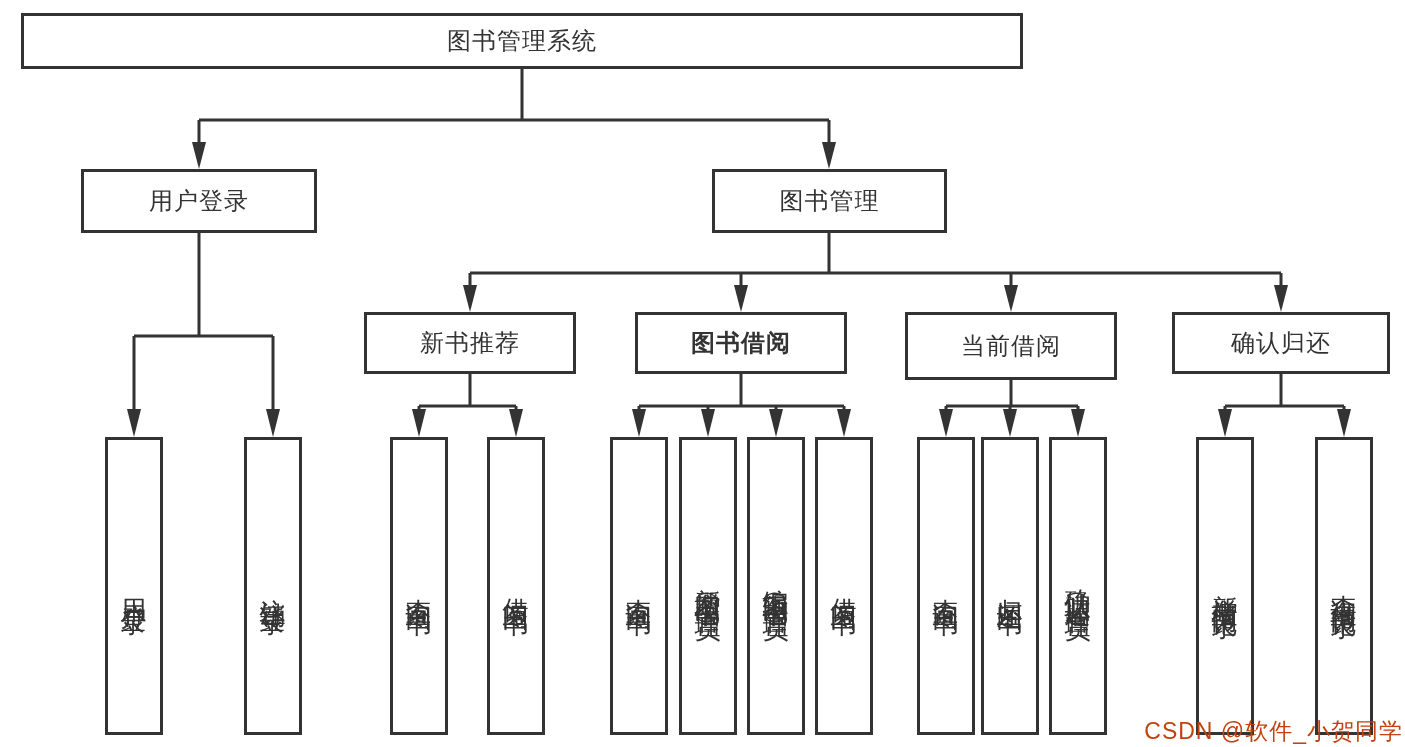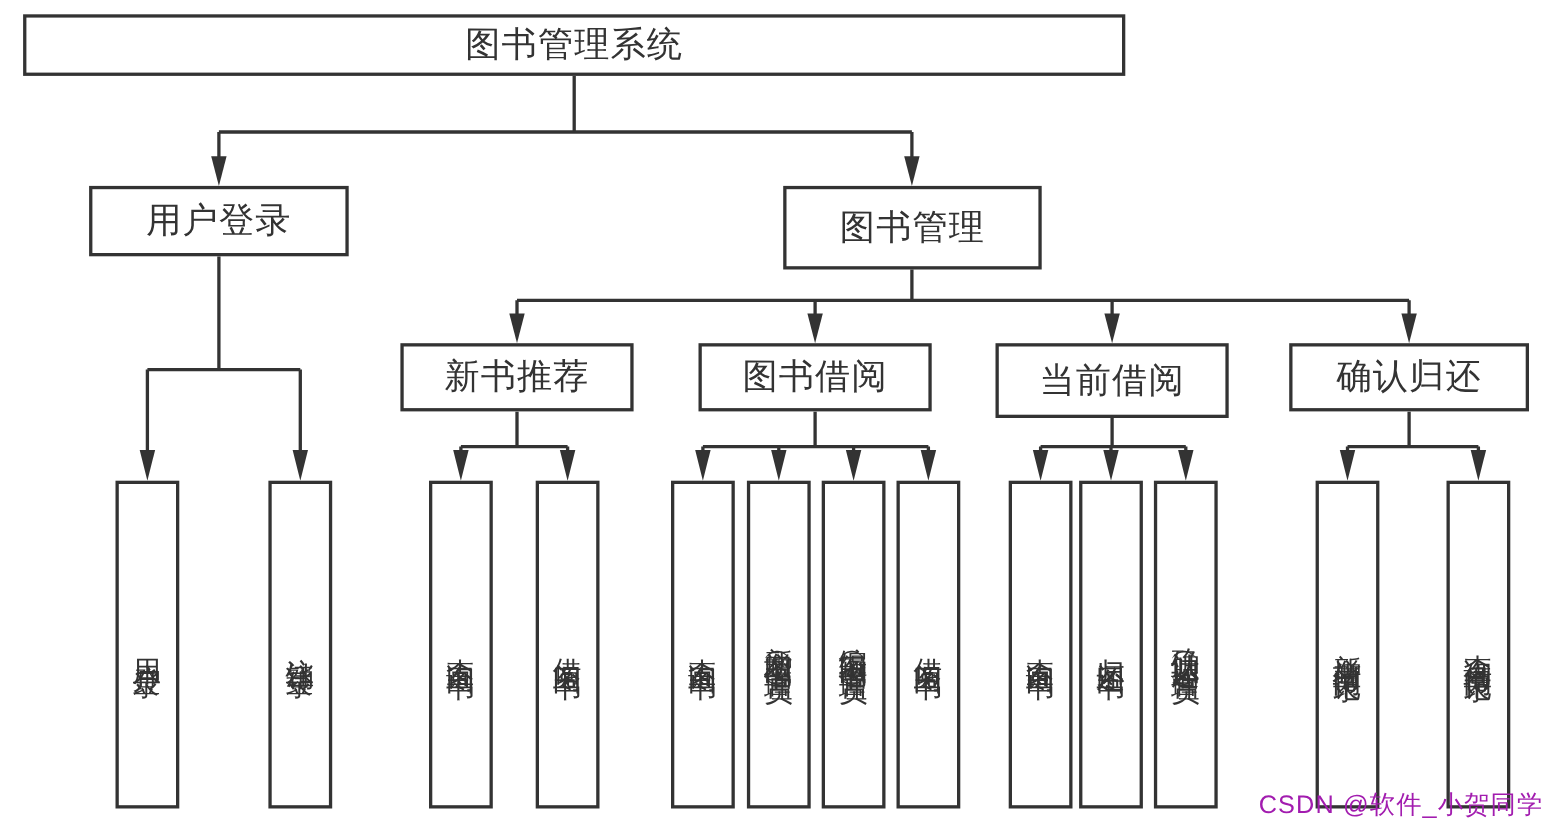--- a/index.html
+++ b/index.html
@@ -7,30 +7,30 @@
     position:relative; width:1405px; height:747px; background:#ffffff;
     font-family:"Liberation Sans","DejaVu Sans",sans-serif; color:#333333;
     overflow:hidden;
   }
   #connectors { position:absolute; left:0; top:0; width:1405px; height:747px; pointer-events:none; }
   .node {
     position:absolute; box-sizing:border-box; background:#ffffff;
     border:3px solid #333333; display:flex; align-items:center; justify-content:center;
     z-index:1;
   }
-  .hbox { font-size:32px; letter-spacing:1px; }
+  .hbox { font-size:24px; letter-spacing:1px; }
   .root { left:21px; top:13px; width:1002px; height:56px; }
   .leaf { top:437px; width:58px; height:298px; }
   .leaf span {
     writing-mode:vertical-rl; text-orientation:mixed;
     font-size:26px; letter-spacing:4px; line-height:1;
   }
   .watermark {
     position:absolute; right:2px; top:716px; z-index:2;
-    font-size:23px; color:#a21caf; letter-spacing:1px;
+    font-size:23px; color:#c2410c; letter-spacing:1px;
     user-select:none;
   }
 </style>
 </head>
 <body>
 
 <div id="canvas">
 
   <svg id="connectors" viewBox="0 0 1405 747" xmlns="http://www.w3.org/2000/svg">
     <path fill="none" stroke="#333333" stroke-width="3" d="M522,69 V120 M199,120 H829 M199,120 V144 M829,120 V144
@@ -63,28 +63,28 @@
     </g>
   </svg>
 
   <div class="node hbox root">
     <span>图书管理系统</span>
   </div>
 
   <div class="node hbox" style="left:81px; top:169px; width:236px; height:64px;">
     <span>用户登录</span>
   </div>
-  <div class="node hbox" style="left:712px; top:169px; width:235px; height:76px;">
+  <div class="node hbox" style="left:712px; top:169px; width:235px; height:64px;">
     <span>图书管理</span>
   </div>
 
   <div class="node hbox" style="left:364px; top:312px; width:212px; height:62px;text-align:center;">
     <span>新书推荐</span>
   </div>
-  <div class="node hbox" style="left:635px; top:312px; width:212px; height:62px;">
+  <div class="node hbox" style="left:635px; top:312px; width:212px; height:62px;font-weight:bold;">
     <span>图书借阅</span>
   </div>
   <div class="node hbox" style="left:905px; top:312px; width:212px; height:68px;">
     <span>当前借阅</span>
   </div>
   <div class="node hbox" style="left:1172px; top:312px; width:218px; height:62px;">
     <span>确认归还</span>
   </div>
 
   <div class="node leaf" style="left:105px;">

